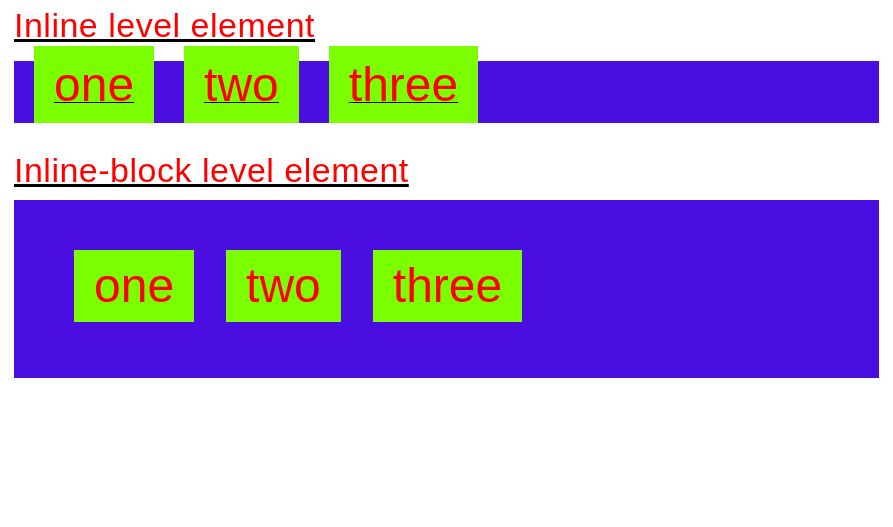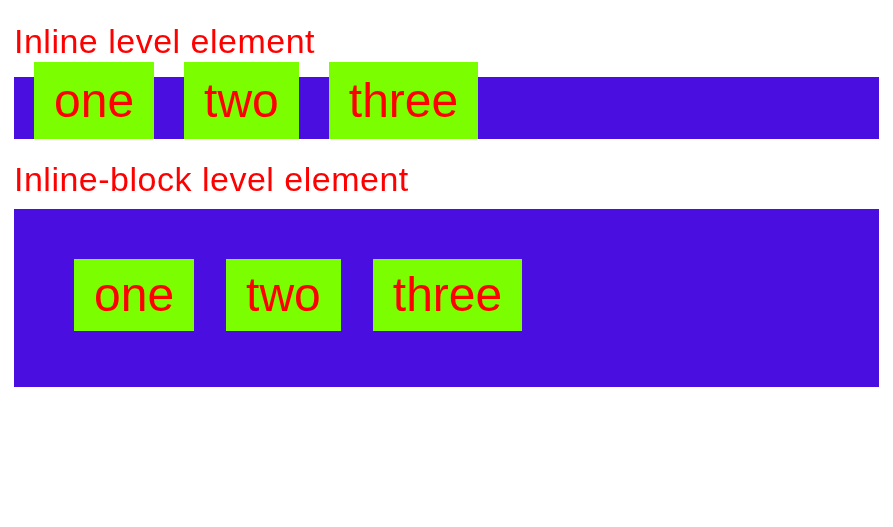--- a/index.html
+++ b/index.html
@@ -5,31 +5,32 @@
   html, body {
     margin: 0;
     padding: 0;
     background: #ffffff;
     width: 893px;
     height: 527px;
     overflow: hidden;
     font-family: Arial, Helvetica, sans-serif;
   }
   .page {
-    padding: 18px 14px 0 14px;
+    padding: 2px 14px 0 14px;
+    text-decoration: underline;
   }
   .heading {
     color: #ff0000;
     font-size: 34px;
     font-weight: 400;
     margin: 4px 0 16px 0;
     letter-spacing: 0.5px;
   }
   .heading2 {
-    margin-top: 21px;
+    margin-top: 28px;
     margin-bottom: 10px;
   }
 
   
   .inline-strip {
     background: #4a0fe0;
     padding: 0 20px;
     line-height: 44px;       
     font-size: 0;            
   }

